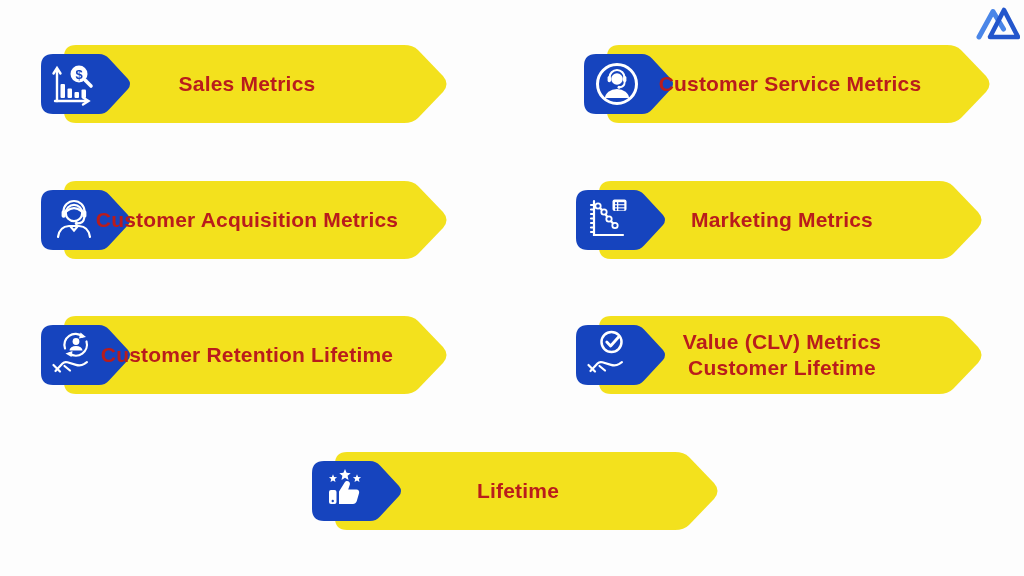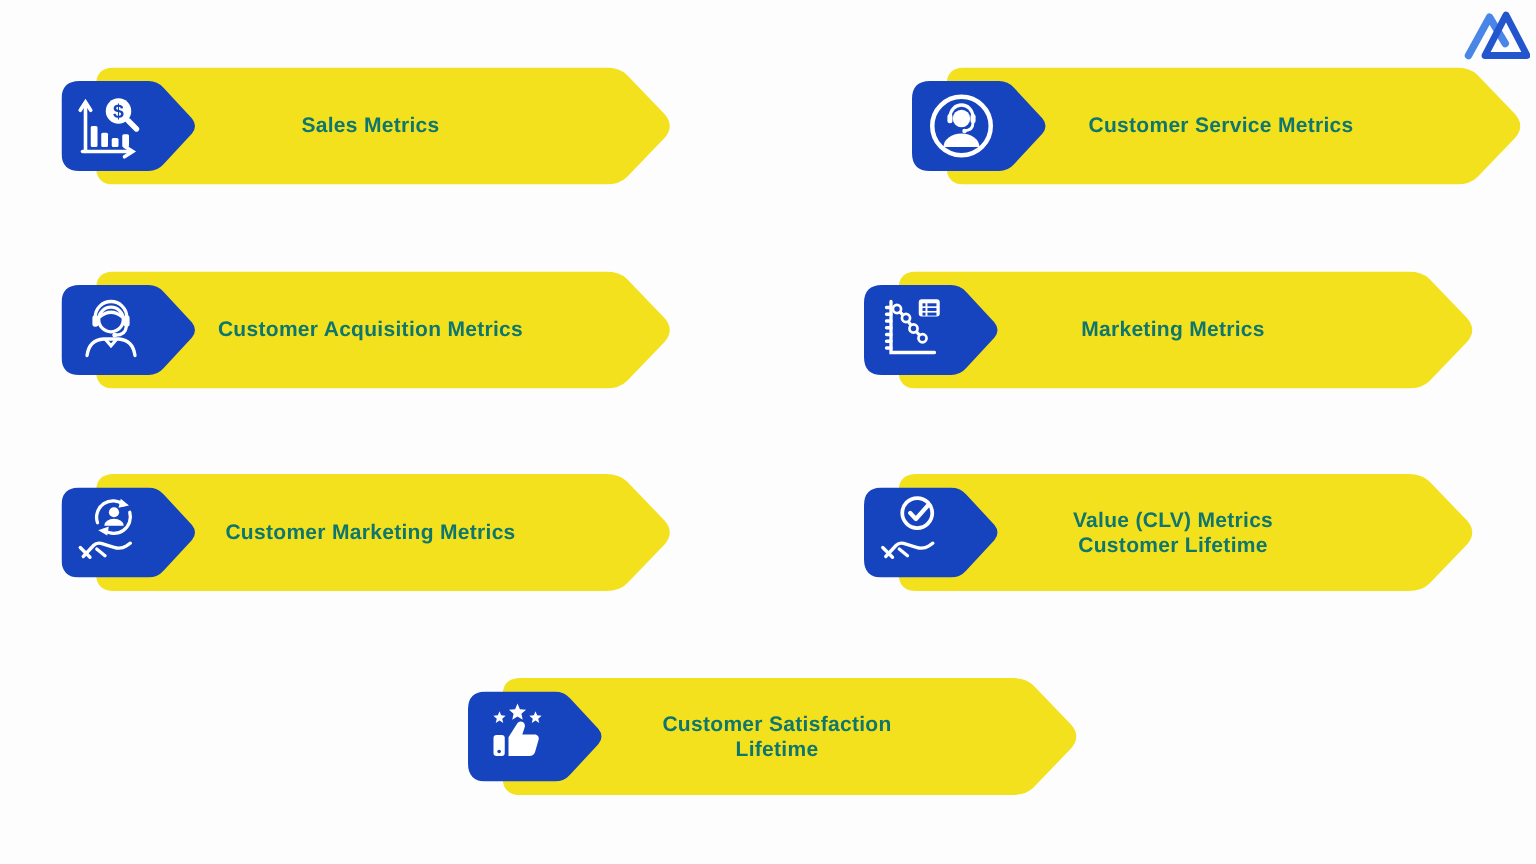--- a/index.html
+++ b/index.html
@@ -8,22 +8,22 @@
     background:#fdfdfd; overflow:hidden;
     font-family:"Liberation Sans", sans-serif;
   }
   .banner { position:absolute; width:412px; height:78px; }
   .arrow-shape { position:absolute; left:23px; top:0; display:block; }
   .badge { position:absolute; left:0; top:9px; width:92px; height:60px; }
   .badge svg { display:block; }
   .label {
     position:absolute; left:0; right:0; top:0; bottom:0;
     display:flex; flex-direction:column; align-items:center; justify-content:center;
-    text-align:center; font-weight:bold; font-size:14px; line-height:1.22;
-    color:#0f766e; letter-spacing:0.2px; z-index:2; pointer-events:none;
+    text-align:center; font-weight:bold; font-size:21px; line-height:1.22;
+    color:#b91c1c; letter-spacing:0.2px; z-index:2; pointer-events:none;
   }
   .label .line { display:block; }
   .logo { position:absolute; left:976px; top:3px; width:44px; height:40px; }
 </style>
 </head>
 <body>
 
 <div class="canvas">
 
   <svg class="logo" viewBox="0 0 44 40">
@@ -56,21 +56,21 @@
           <path d="M35.5,19.5 L41,25" stroke="#fff" stroke-width="3.6" stroke-linecap="round"></path>
         </g>
       </svg>
     </div>
     <div class="label">
       <span class="line">Sales Metrics</span>
       <span class="line"></span>
     </div>
   </div>
 
-  <div class="banner" style="left:608px;top:45px">
+  <div class="banner" style="left:584px;top:45px">
     <svg class="arrow-shape" width="387" height="78" viewBox="0 0 387 78">
       <path d="M12,0 H340 Q349,0 354,5 L379,31 Q386,39 379,47 L354,73 Q349,78 340,78 H12 Q0,78 0,66 V12 Q0,0 12,0 Z" fill="#f3e11d"></path>
     </svg>
     <div class="badge">
       <svg width="92" height="60" viewBox="0 0 92 60">
         <path d="M12,0 H58 Q64,0 68,4.5 L87,25 Q91,30 87,35 L68,55.5 Q64,60 58,60 H12 Q0,60 0,48 V12 Q0,0 12,0 Z" fill="#1644be"></path>
         <g transform="translate(10,7)">
           <circle cx="23" cy="23" r="19.5" stroke="#fff" stroke-width="3" fill="none"></circle>
           <circle cx="23" cy="18" r="5.8" fill="#fff"></circle>
           <path d="M11,37 a12,9 0 0 1 24,0 z" fill="#fff"></path>
@@ -169,21 +169,21 @@
           <path d="M19.5,21.5 a6.5,4.6 0 0 1 13,0 z" fill="#fff"></path>
           <g stroke="#fff" stroke-width="2.2" fill="none" stroke-linecap="round" stroke-linejoin="round">
             <path d="M5.5,42 l7,-7.5 q2,-2.1 4.9,-1.2 l8.6,2.6 q4.6,1.4 8.3,-1 l2.6,-1.8"></path>
             <path d="M3.5,36 l6.5,6.5"></path>
             <path d="M14.5,37 l5.5,4.5"></path>
           </g>
         </g>
       </svg>
     </div>
     <div class="label">
-      <span class="line">Customer Marketing Metrics</span>
+      <span class="line">Customer Retention Lifetime</span>
       <span class="line"></span>
     </div>
   </div>
 
   <div class="banner" style="left:576px;top:316px">
     <svg class="arrow-shape" width="387" height="78" viewBox="0 0 387 78">
       <path d="M12,0 H340 Q349,0 354,5 L379,31 Q386,39 379,47 L354,73 Q349,78 340,78 H12 Q0,78 0,66 V12 Q0,0 12,0 Z" fill="#f3e11d"></path>
     </svg>
     <div class="badge">
       <svg width="92" height="60" viewBox="0 0 92 60">
@@ -214,18 +214,17 @@
           <polygon points="23,2 24.6,5.8 28.7,6.2 25.6,8.8 26.5,12.9 23,10.7 19.5,12.9 20.4,8.8 17.3,6.2 21.4,5.8"></polygon>
           <polygon points="11,7.2 12.1,9.9 15.1,10.2 12.8,12.1 13.5,15 11,13.4 8.5,15 9.2,12.1 6.9,10.2 9.9,9.9"></polygon>
           <polygon points="35,7.2 36.1,9.9 39.1,10.2 36.8,12.1 37.5,15 35,13.4 32.5,15 33.2,12.1 30.9,10.2 33.9,9.9"></polygon>
           <rect x="7" y="23" width="7.5" height="14" rx="2"></rect>
           <path d="M17,37 V24.5 L22.8,15.3 C23.6,13.9 25.5,13.5 26.8,14.5 C27.8,15.3 28.2,16.6 27.8,17.8 L26.2,22.6 H34.5 C36.3,22.6 37.6,24.3 37.1,26 L34.7,34.3 C34.2,35.9 32.7,37 31,37 Z"></path>
           <circle cx="10.75" cy="34" r="1.2" fill="#1644be"></circle>
         </g>
       </svg>
     </div>
     <div class="label">
-      <span class="line">Customer Satisfaction</span>
       <span class="line">Lifetime</span>
     </div>
   </div>
 
 </div>
 
 </body></html>

